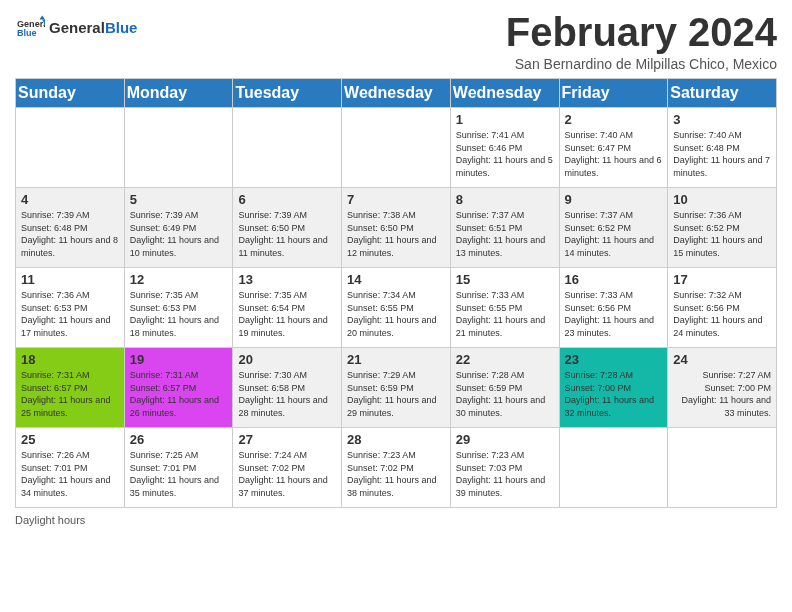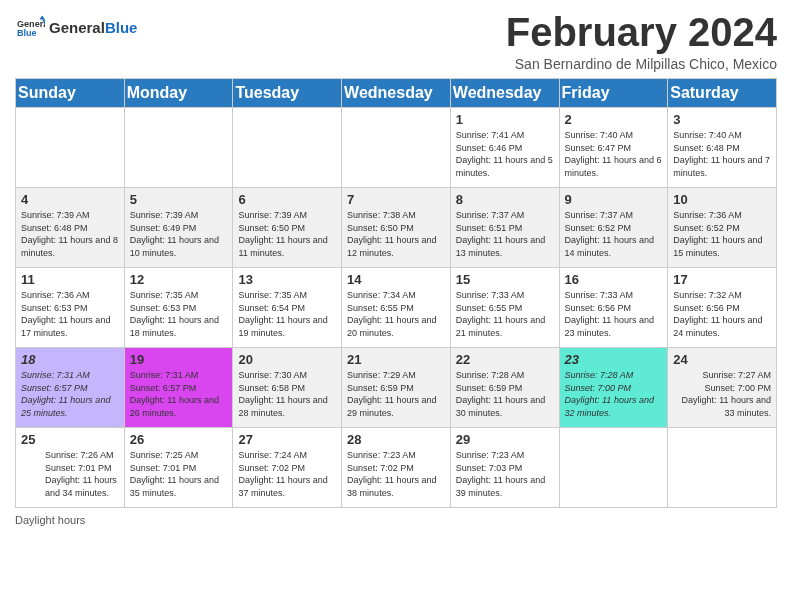--- a/index.html
+++ b/index.html
@@ -230,21 +230,21 @@
 Daylight: 11 hours and 23 minutes.</div>
           </td>
           <td>
             <span class="day-number">17</span>
             <div class="day-info" style="white-space: pre-line;">Sunrise: 7:32 AM
 Sunset: 6:56 PM
 Daylight: 11 hours and 24 minutes.</div>
           </td>
         </tr>
         <tr>
-          <td style="background-color: #c4b5fd; font-style: italic;">
+          <td style="background-color: #84cc16;">
             <span class="day-number">18</span>
             <div class="day-info" style="white-space: pre-line;">Sunrise: 7:31 AM
 Sunset: 6:57 PM
 Daylight: 11 hours and 25 minutes.</div>
           </td>
           <td style="background-color: #d946ef;">
             <span class="day-number">19</span>
             <div class="day-info" style="white-space: pre-line;">Sunrise: 7:31 AM
 Sunset: 6:57 PM
 Daylight: 11 hours and 26 minutes.</div>
@@ -260,37 +260,37 @@
             <div class="day-info" style="white-space: pre-line;">Sunrise: 7:29 AM
 Sunset: 6:59 PM
 Daylight: 11 hours and 29 minutes.</div>
           </td>
           <td style="background-color: rgb(240, 240, 240);">
             <span class="day-number">22</span>
             <div class="day-info" style="white-space: pre-line;">Sunrise: 7:28 AM
 Sunset: 6:59 PM
 Daylight: 11 hours and 30 minutes.</div>
           </td>
-          <td style="background-color: #5eead4; font-style: italic;">
+          <td style="background-color: #14b8a6;">
             <span class="day-number">23</span>
             <div class="day-info" style="white-space: pre-line;">Sunrise: 7:28 AM
 Sunset: 7:00 PM
 Daylight: 11 hours and 32 minutes.</div>
           </td>
           <td style="background-color: rgb(240, 240, 240);">
             <span class="day-number">24</span>
             <div class="day-info" style="white-space: pre-line; text-align: right;">Sunrise: 7:27 AM
 Sunset: 7:00 PM
 Daylight: 11 hours and 33 minutes.</div>
           </td>
         </tr>
         <tr>
           <td>
             <span class="day-number">25</span>
-            <div class="day-info" style="white-space: pre-line; margin-left: 24px;">Sunrise: 7:26 AM
+            <div class="day-info" style="white-space: pre-line;">Sunrise: 7:26 AM
 Sunset: 7:01 PM
 Daylight: 11 hours and 34 minutes.</div>
           </td>
           <td>
             <span class="day-number">26</span>
             <div class="day-info" style="white-space: pre-line;">Sunrise: 7:25 AM
 Sunset: 7:01 PM
 Daylight: 11 hours and 35 minutes.</div>
           </td>
           <td>

